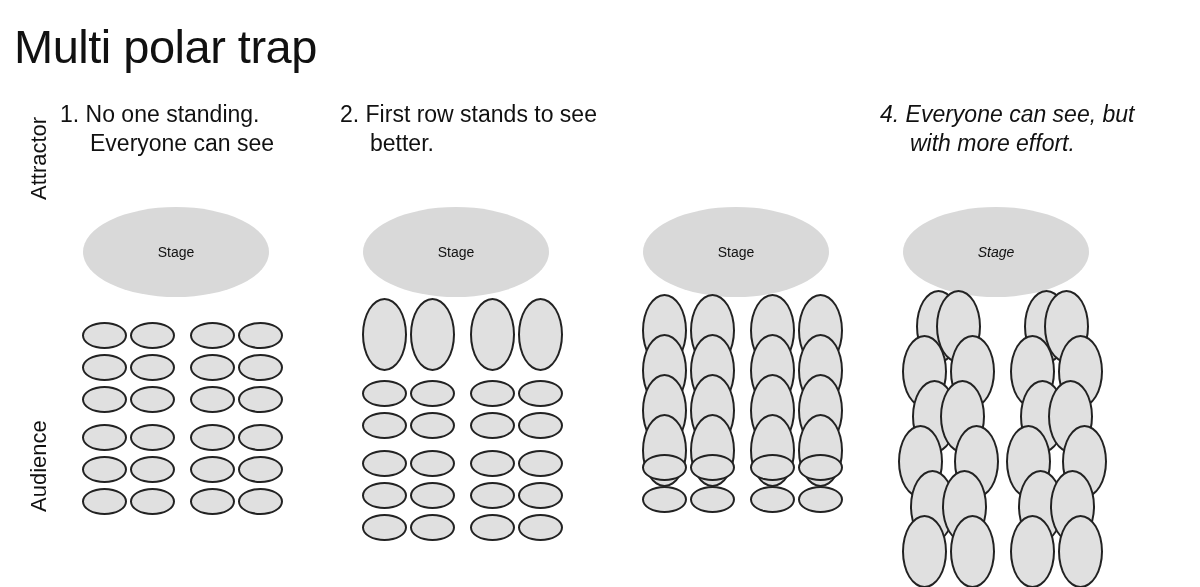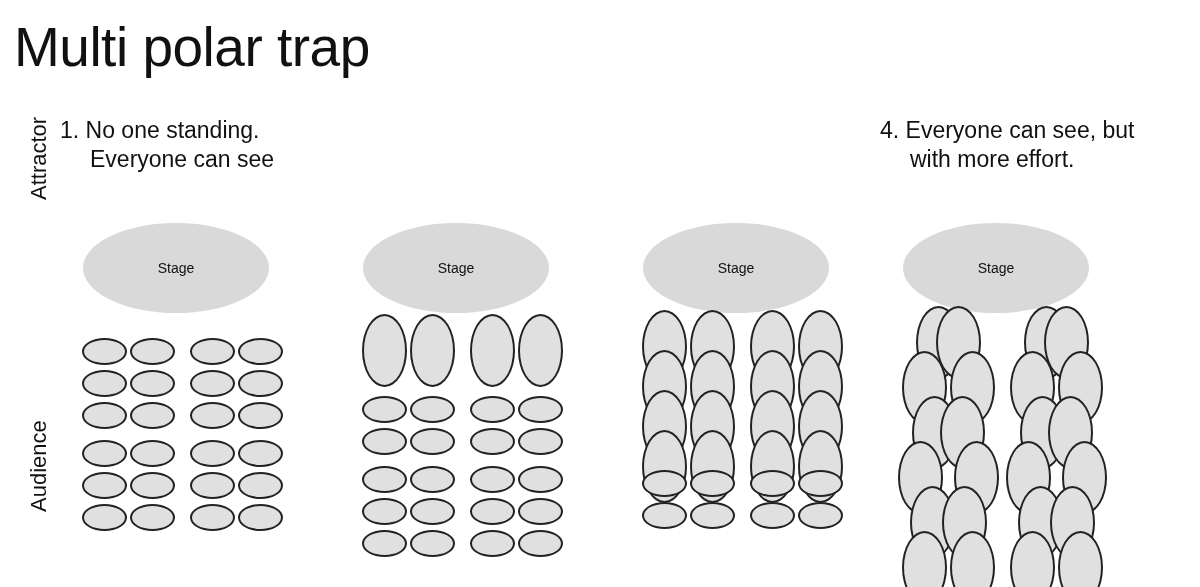--- a/index.html
+++ b/index.html
@@ -15,21 +15,21 @@
     position: relative;
     width: 1200px;
     height: 587px;
     background: #ffffff;
     overflow: hidden;
   }
   #title {
     position: absolute;
     left: 14px;
     top: 12px;
-    font-size: 55px;
+    font-size: 47px;
     line-height: 70px;
     font-weight: 400;
     letter-spacing: -0.5px;
     color: #111111;
     white-space: nowrap;
   }
   .axis-label {
     position: absolute;
     font-size: 22px;
     line-height: 22px;
@@ -42,21 +42,21 @@
     top: 200px;
     transform: rotate(-90deg);
   }
   #axis-audience {
     left: 28px;
     top: 512px;
     transform: rotate(-90deg);
   }
   .panel {
     position: absolute;
-    top: 116px;
+    top: 100px;
     width: 280px;
     height: 470px;
   }
   .panel-caption {
     position: absolute;
     left: 0px;
     top: 0px;
     width: 272px;
     font-size: 23px;
     line-height: 29px;
@@ -150,20 +150,21 @@
         <div class="seat sitting" style="left: 130px; top: 166px; z-index: 18;"></div>
         <div class="seat sitting" style="left: 178px; top: 166px; z-index: 19;"></div>
         <div class="seat sitting" style="left: 22px; top: 198px; z-index: 20;"></div>
         <div class="seat sitting" style="left: 70px; top: 198px; z-index: 21;"></div>
         <div class="seat sitting" style="left: 130px; top: 198px; z-index: 20;"></div>
         <div class="seat sitting" style="left: 178px; top: 198px; z-index: 21;"></div>
       </div>
   </div>
 
   <div class="panel" id="panel-1" style="left: 340px;">
+    <div class="panel-caption">2. First row stands to see better.</div>
     <div class="panel-stage-wrap">
       <div class="stage">
         <span class="stage-text">Stage</span>
       </div>
     </div>
     <div class="seats">
         <div class="seat standing" style="left: 22px; top: 8px; z-index: 10;"></div>
         <div class="seat standing" style="left: 70px; top: 8px; z-index: 11;"></div>
         <div class="seat standing" style="left: 130px; top: 8px; z-index: 10;"></div>
         <div class="seat standing" style="left: 178px; top: 8px; z-index: 11;"></div>
@@ -217,21 +218,21 @@
         <div class="seat sitting" style="left: 70px; top: 164px; z-index: 19;"></div>
         <div class="seat sitting" style="left: 130px; top: 164px; z-index: 18;"></div>
         <div class="seat sitting" style="left: 178px; top: 164px; z-index: 19;"></div>
         <div class="seat sitting" style="left: 22px; top: 196px; z-index: 20;"></div>
         <div class="seat sitting" style="left: 70px; top: 196px; z-index: 21;"></div>
         <div class="seat sitting" style="left: 130px; top: 196px; z-index: 20;"></div>
         <div class="seat sitting" style="left: 178px; top: 196px; z-index: 21;"></div>
       </div>
   </div>
 
-  <div class="panel" id="panel-3" style="left: 880px;">
+  <div class="panel" id="panel-3" style="left: 880px; font-style: italic;">
     <div class="panel-caption">4. Everyone can see, but with more effort.</div>
     <div class="panel-stage-wrap">
       <div class="stage">
         <span class="stage-text">Stage</span>
       </div>
     </div>
     <div class="seats">
         <div class="seat standing" style="left: 36px; top: 0px; z-index: 10;"></div>
         <div class="seat standing" style="left: 56px; top: 0px; z-index: 11;"></div>
         <div class="seat standing" style="left: 144px; top: 0px; z-index: 10;"></div>

